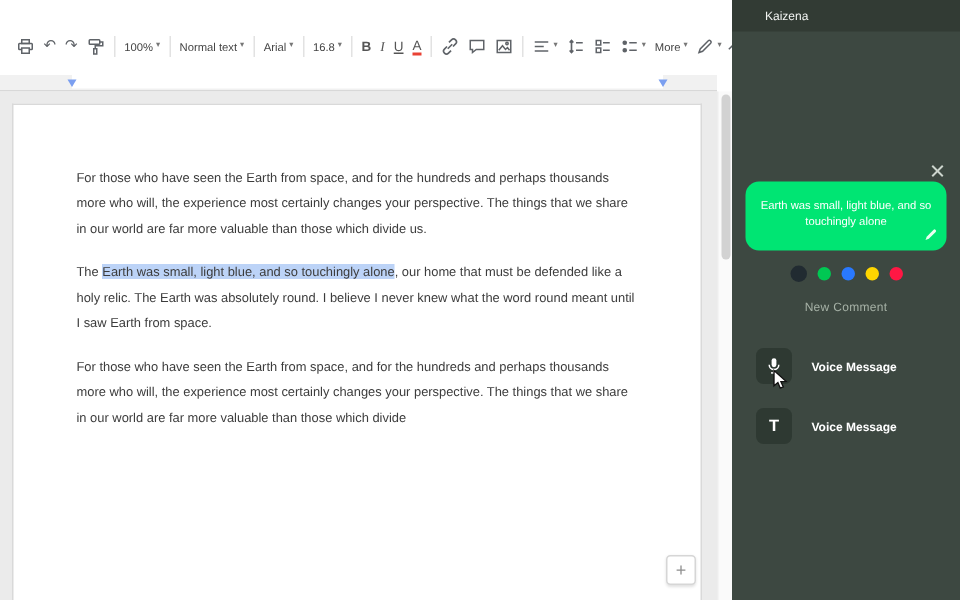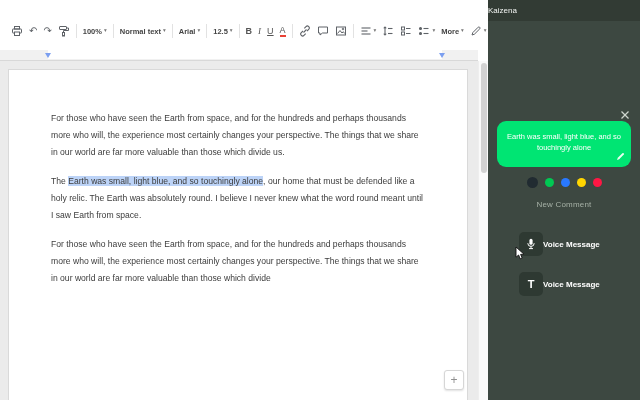--- a/index.html
+++ b/index.html
@@ -4,21 +4,21 @@
 <style>
   html,body{margin:0;padding:0;}
   body{width:640px;height:400px;overflow:hidden;font-family:"Liberation Sans",sans-serif;background:#fff;}
   .app{position:relative;width:640px;height:400px;overflow:hidden;background:#fff;}
 
   
   .toolbar{position:absolute;top:16px;left:0;width:488px;height:30px;display:flex;align-items:center;padding-left:8px;box-sizing:border-box;}
   .tb{display:flex;align-items:center;justify-content:center;height:20px;padding:0 3px;border-radius:2px;color:#5f6368;flex:0 0 auto;}
   .tb svg{display:block;}
   .tb-glyph{font-size:10px;color:#5f6368;line-height:1;}
-  .tb-txt{font-size:7.5px;color:#444;white-space:nowrap;font-weight:bold;}
+  .tb-txt{font-size:7.5px;color:#444;white-space:nowrap;}
   .caret{font-size:5.5px;color:#777;margin-left:2px;line-height:1;}
   .sep{width:1px;height:14px;background:#e2e2e2;margin:0 3px;flex:0 0 auto;}
   .b-bold{font-size:9px;font-weight:bold;color:#555;}
   .b-italic{font-size:9px;font-style:italic;font-family:"Liberation Serif",serif;color:#555;}
   .b-under{font-size:9px;text-decoration:underline;color:#555;}
   .b-color{font-size:9px;color:#555;border-bottom:2px solid var(--accent-red);line-height:1;padding-bottom:0;}
   .spacer{flex:1 1 auto;}
   .chev{width:6px;height:6px;border-left:1.4px solid #5f6368;border-top:1.4px solid #5f6368;transform:rotate(45deg);margin-top:3px;}
 
   
@@ -32,30 +32,30 @@
   .doc-area{position:absolute;top:61px;left:0;width:478px;height:339px;background:#ebebeb;}
   .page{position:absolute;top:8px;left:8px;width:460px;height:331px;background:#fff;border:1px solid #d9d9d9;border-bottom:none;box-sizing:border-box;padding:40px 44px 0 42px;overflow:hidden;}
   .page p{font-size:8.6px;line-height:17px;color:#3c3c3c;margin:0 0 12px 0;}
   .hl{background:var(--selection-blue);}
   .explore-btn{position:absolute;right:14px;bottom:10px;width:20px;height:20px;background:#fff;border:1px solid #d6d6d6;border-radius:3px;color:#8f8f8f;font-size:12px;line-height:18px;text-align:center;padding:0;box-shadow:0 1px 2px rgba(0,0,0,.12);}
   .scrollbar{position:absolute;top:61px;left:478px;width:10px;height:339px;background:#fafafa;border-left:1px solid #eee;box-sizing:border-box;}
   .thumb{position:absolute;top:2px;left:2px;width:6px;height:110px;background:#d2d2d2;border-radius:3px;}
 
   
   .panel{position:absolute;top:0;right:0;width:152px;height:400px;background:var(--panel-bg);}
-  .panel-header{height:21px;background:var(--panel-dark);color:#f2f4f2;font-size:8px;line-height:21px;padding-left:0;}
+  .panel-header{height:21px;background:var(--panel-dark);color:#f2f4f2;font-size:8px;line-height:21px;padding-left:22px;}
   .close-x{position:absolute;top:106px;right:10px;width:10px;height:10px;cursor:pointer;}
   .bubble{position:absolute;top:121px;left:9px;width:134px;box-sizing:border-box;min-height:46px;background:var(--bubble-green);border-radius:9px;color:#fff;font-size:7.5px;line-height:11px;padding:10px 10px 12px;text-align:center;}
   .bubble-edit{position:absolute;right:6px;bottom:3px;}
   .dots{position:absolute;top:177px;left:0;width:100%;display:flex;justify-content:center;align-items:center;gap:7px;}
   .dot{width:9px;height:9px;border-radius:50%;background:#888;}
   .dot.selected{width:11px;height:11px;}
   .section-title{position:absolute;top:200px;left:0;width:100%;text-align:center;color:#a6b1a6;font-size:8px;letter-spacing:.2px;}
   .actions{position:absolute;top:224px;left:0;width:100%;}
-  .action{display:flex;align-items:center;height:40px;padding-left:31px;cursor:pointer;}
+  .action{display:flex;align-items:center;height:40px;padding-left:16px;gap:13px;cursor:pointer;}
   .abox{width:24px;height:24px;border-radius:5px;background:var(--icon-box);display:flex;align-items:center;justify-content:center;flex:0 0 auto;}
   .action-label{color:#fff;font-size:8px;font-weight:bold;}
   .tglyph{color:#fff;font-size:11px;font-weight:bold;line-height:1;}
   .cursor{position:absolute;top:246px;left:27px;pointer-events:none;}
 </style>
 </head>
 <body>
 
 <div class="app">
 
@@ -94,21 +94,21 @@
       <span class="tb-txt">Normal text</span>
       <span class="caret">▾</span>
     </div>
     <div class="sep"></div>
     <div class="tb">
       <span class="tb-txt">Arial</span>
       <span class="caret">▾</span>
     </div>
     <div class="sep"></div>
     <div class="tb">
-      <span class="tb-txt">12.5</span>
+      <span class="tb-txt">16.8</span>
       <span class="caret">▾</span>
     </div>
     <div class="sep"></div>
     <div class="tb">
         <span class="b-bold">B</span>
       </div>
     <div class="tb">
         <span class="b-italic">I</span>
       </div>
     <div class="tb">

